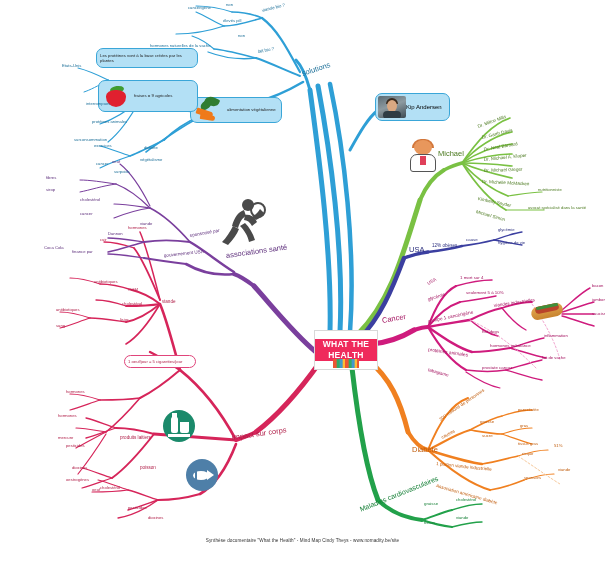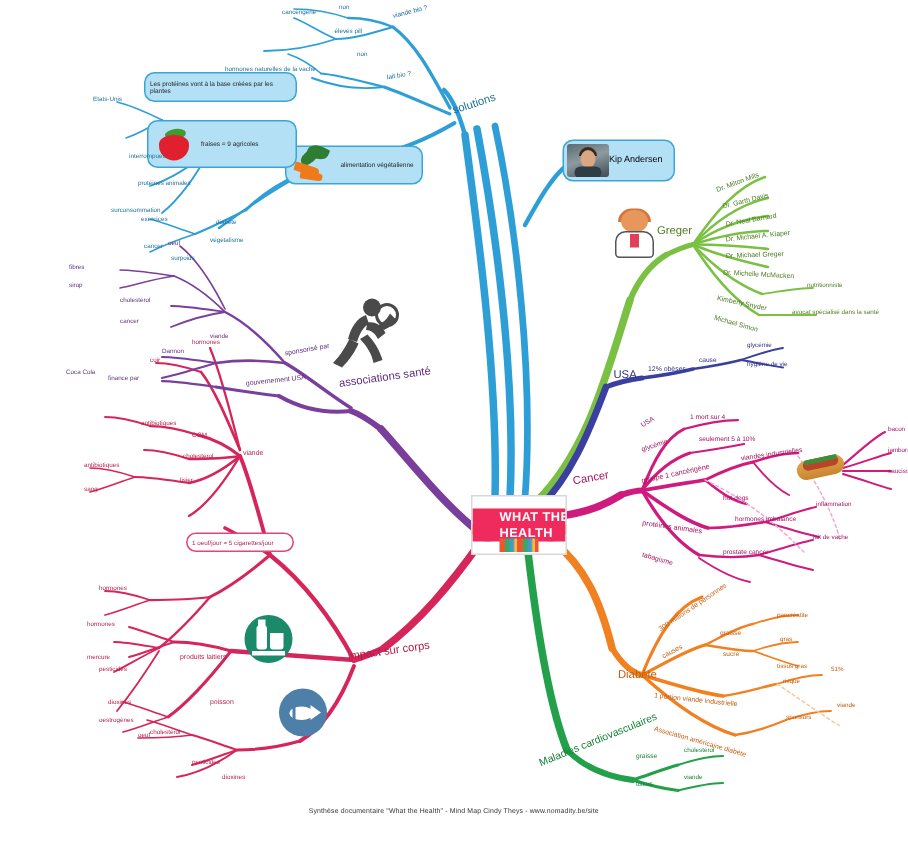--- a/index.html
+++ b/index.html
@@ -9,22 +9,22 @@
 
   svg#wires{position:absolute;left:0;top:0;width:605px;height:563px;}
   .lbl{position:absolute;white-space:nowrap;line-height:1;
        transform-origin:left center;}
 
   
   .central{position:absolute;left:314px;top:330px;width:62px;height:38px;
            border:1px solid #d8d8d8;background:#fff;overflow:hidden;}
   .c-band{position:absolute;left:0;top:8px;width:62px;height:22px;background:#ef2a5c;}
   .c-txt{position:absolute;left:0;top:8px;width:62px;height:22px;
-         color:#fff;font-size:8.5px;font-weight:bold;
-         line-height:10.5px;letter-spacing:.3px;margin-left:18px;}
+         color:#fff;font-size:8.5px;font-weight:bold;text-align:center;
+         line-height:10.5px;letter-spacing:.3px;}
   .bun{position:absolute;width:22px;height:16px;border-radius:11px/8px;
        background:linear-gradient(#e8aa52,#cf8a34);}
   .bun.l{left:-1px;top:14px;}
   .bun.r{left:41px;top:14px;}
   .pills{position:absolute;left:18px;top:28px;width:26px;height:9px;
          background:repeating-linear-gradient(90deg,#e53,#e53 3px,#3a6,#3a6 6px,#49c,#49c 9px,#fb3,#fb3 12px);}
 
   
   .box{position:absolute;border-radius:7px;box-sizing:border-box;
        display:flex;align-items:center;}
@@ -293,21 +293,21 @@
     <div class="c-band"></div>
     <div class="c-txt">
       <div>WHAT THE</div>
       <div>HEALTH</div>
     </div>
     <div class="pills"></div>
   </div>
 
   <div class="lbl" style="left:302px;top:70px;font-size:7.5px;color:#1c6f98;transform:rotate(-18deg);">solutions</div>
 
-  <div class="lbl" style="left:438px;top:150px;font-size:7.5px;color:#4c7a20;">Greger</div>
+  <div class="lbl" style="left:438px;top:150px;font-size:7.5px;color:#4c7a20;">Michael</div>
 
   <div class="lbl" style="left:409px;top:246px;font-size:7.5px;color:#2b2f7e;">USA</div>
 
   <div class="lbl" style="left:382px;top:317px;font-size:7.5px;color:#a3125f;transform:rotate(-10deg);">Cancer</div>
 
   <div class="lbl" style="left:412px;top:446px;font-size:7.5px;color:#c05c0c;">Diabète</div>
 
   <div class="lbl" style="left:360px;top:506px;font-size:7px;color:#178038;transform:rotate(-22deg);">Maladies cardiovasculaires</div>
 
   <div class="lbl" style="left:232px;top:434px;font-size:7.5px;color:#b01e48;transform:rotate(-8deg);">impact sur corps</div>

